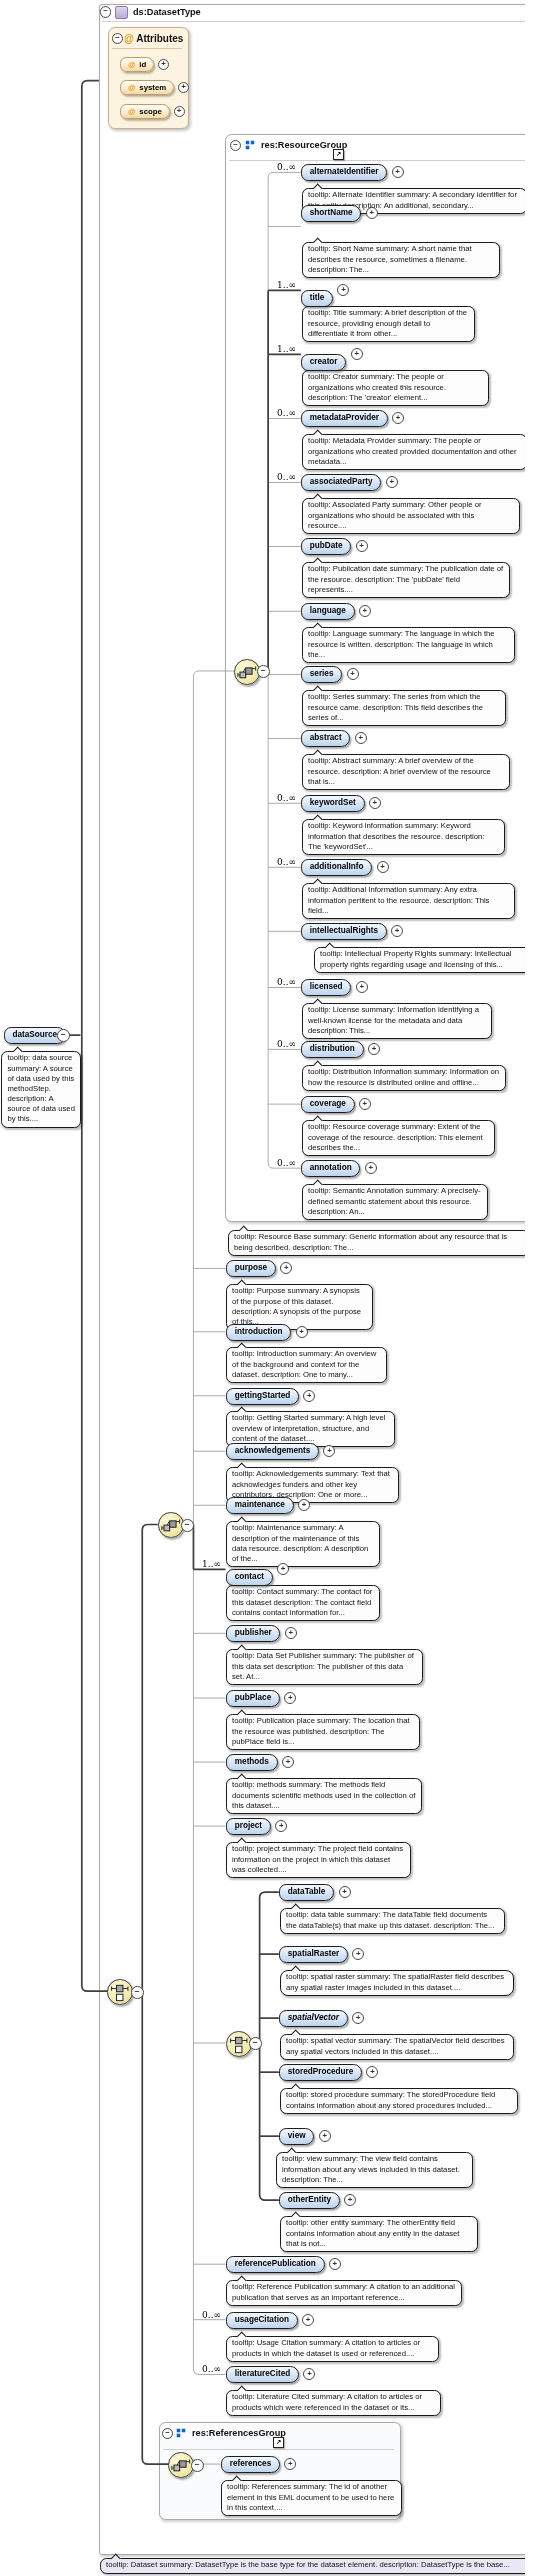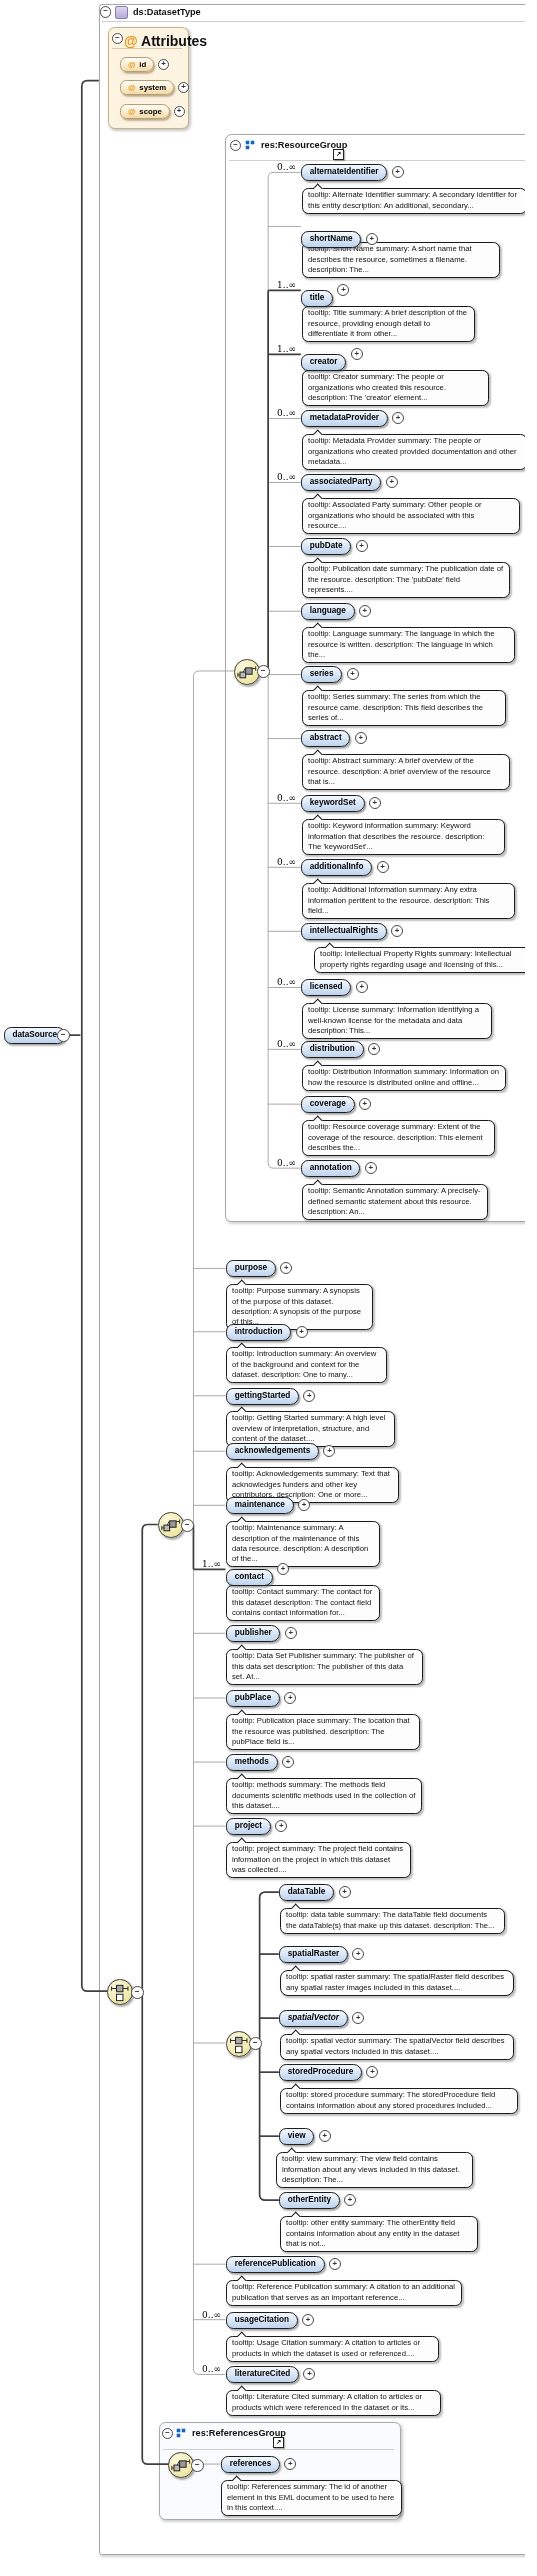--- a/index.html
+++ b/index.html
@@ -9,21 +9,21 @@
 
   
   .gbox{position:absolute;background:#fff;border:1px solid #a9a9a9;border-radius:2.8px;
         box-shadow:1.8px 1.8px 2.8px rgba(0,0,0,.18);z-index:1;}
   .gbox.rounded{border-radius:6.4px;}
   .sep{position:absolute;height:0.7px;background:#cfcfcf;z-index:2;}
   .boxhead{position:absolute;font-size:9.2px;font-weight:bold;color:#111;z-index:4;white-space:nowrap;}
 
   .attrbox{position:absolute;background:#fdf3e1;border:0.9px solid #c5b априори;border:0.9px solid #c5b28d;
      border-radius:7.1px;box-shadow:1.8px 1.8px 2.8px rgba(0,0,0,.22);z-index:2;}
-  .attrhead{position:absolute;font-size:14px;font-weight:bold;color:#111;z-index:4;text-align:right;}
+  .attrhead{position:absolute;font-size:10px;font-weight:bold;color:#111;z-index:4;text-align:right;}
   .at{color:#e8920c;font-weight:bold;}
 
   
   .row{position:absolute;display:flex;align-items:center;height:18.5px;z-index:5;}
   .occ{display:inline-block;width:37px;text-align:right;font-family:"DejaVu Serif",serif;
        font-size:9px;color:#000;margin-right:5px;position:relative;top:-5.7px;}
   .pill{display:inline-block;padding:2.8px 7.8px 3.6px;border:1px solid #1d1d1d;border-radius:7.8px 9.2px 9.2px 7.8px;
      background:linear-gradient(180deg,#f3f8fd 0%,#dce9f8 45%,#bdd3ed 100%);
      font-size:8.2px;font-weight:bold;color:#000;white-space:nowrap;
      box-shadow:1.4px 1.8px 1.8px rgba(90,90,90,.55);}
@@ -110,40 +110,43 @@
     <svg width="10" height="10" viewBox="0 0 14 14">
         <rect x="1" y="1" width="5" height="5" fill="#1565c0"></rect>
         <rect x="8" y="1" width="5" height="5" fill="#1565c0"></rect>
         <rect x="1" y="8" width="5" height="5" fill="#1565c0"></rect>
       </svg>
   </div>
   <div class="boxhead" style="left:261px;top:140px;">res:ResourceGroup</div>
   <div class="winicon" style="left:333px;top:149px;"></div>
   <div class="sep" style="left:229px;top:160px;width:299px;"></div>
 
+  <div class="tip" style="left:228px;top:1230px;width:290px;">tooltip: Resource Base summary: Generic information about any resource that is being described. description: The...</div>
 
   <div class="gbox rounded" style="left:159px;top:2422px;width:240px;height:96px;background:#fafbfd;"></div>
   <span class="minus sm" style="left:162px;top:2428px;"></span>
   <div class="grpicon" style="left:176px;top:2428px;">
     <svg width="10" height="10" viewBox="0 0 14 14">
         <rect x="1" y="1" width="5" height="5" fill="#1565c0"></rect>
         <rect x="8" y="1" width="5" height="5" fill="#1565c0"></rect>
         <rect x="1" y="8" width="5" height="5" fill="#1565c0"></rect>
       </svg>
   </div>
   <div class="boxhead" style="left:192px;top:2428px;">res:ReferencesGroup</div>
   <div class="winicon" style="left:273px;top:2437px;"></div>
   <div class="sep" style="left:163px;top:2449px;width:231px;"></div>
 
 
+  <div class="tip purple" style="left:100px;top:2558px;width:423px;">tooltip: Dataset summary: DatasetType is the base type for the dataset element. description: DatasetType is the base...</div>
 
   <div class="row" style="left:3.6px;top:1026px;">
     <span class="pill">dataSource</span>
   </div>
   <span class="minus" style="left:57px;top:1029px;"></span>
+  <div class="tip purple" style="left:1.4px;top:1051px;width:68px;background:#fdfdfd;">tooltip: data source summary: A source of data used by this methodStep. description: A source of data used by this....</div>
 
   <svg class="wires" width="537" height="2576" viewBox="0 0 755 3621">
     <g fill="none" stroke="#9b9b9b" stroke-width="1.2" id="thin-wires">
         <path d="M268 2143 H272"></path>
         <path d="M329 943 H280 Q272 943 272 951 V3330 Q272 3338 280 3338 H317"></path>
         <path d="M272 1783 H317"></path>
         <path d="M272 1872 H317"></path>
         <path d="M272 1962 H317"></path>
         <path d="M272 2040 H317"></path>
         <path d="M272 2116 H317"></path>
@@ -233,21 +236,21 @@
   </div>
   <span class="minus" style="left:191px;top:2459px;"></span>
 
   <div id="rows">
       <div class="row" style="left: 259px; top: 163px;">
     <span class="occ">0..∞</span>
     <span class="pill">alternateIdentifier</span>
     <span class="pm"></span>
   </div>
       <div class="tip" style="left: 302px; top: 188px; width: 213px;">tooltip: Alternate Identifier summary: A secondary identifier for this entity description: An additional, secondary...</div>
-      <div class="row" style="left: 259px; top: 230px;">
+      <div class="row" style="left: 259px; top: 204px;">
     <span class="occ"></span>
     <span class="pill">shortName</span>
     <span class="pm"></span>
   </div>
       <div class="tip" style="left: 302px; top: 242px; width: 186px;">tooltip: Short Name summary: A short name that describes the resource, sometimes a filename. description: The...</div>
       <div class="row" style="left: 259px; top: 281px;">
     <span class="occ">1..∞</span>
     <span class="pill req">title</span>
     <span class="pm"></span>
   </div>

